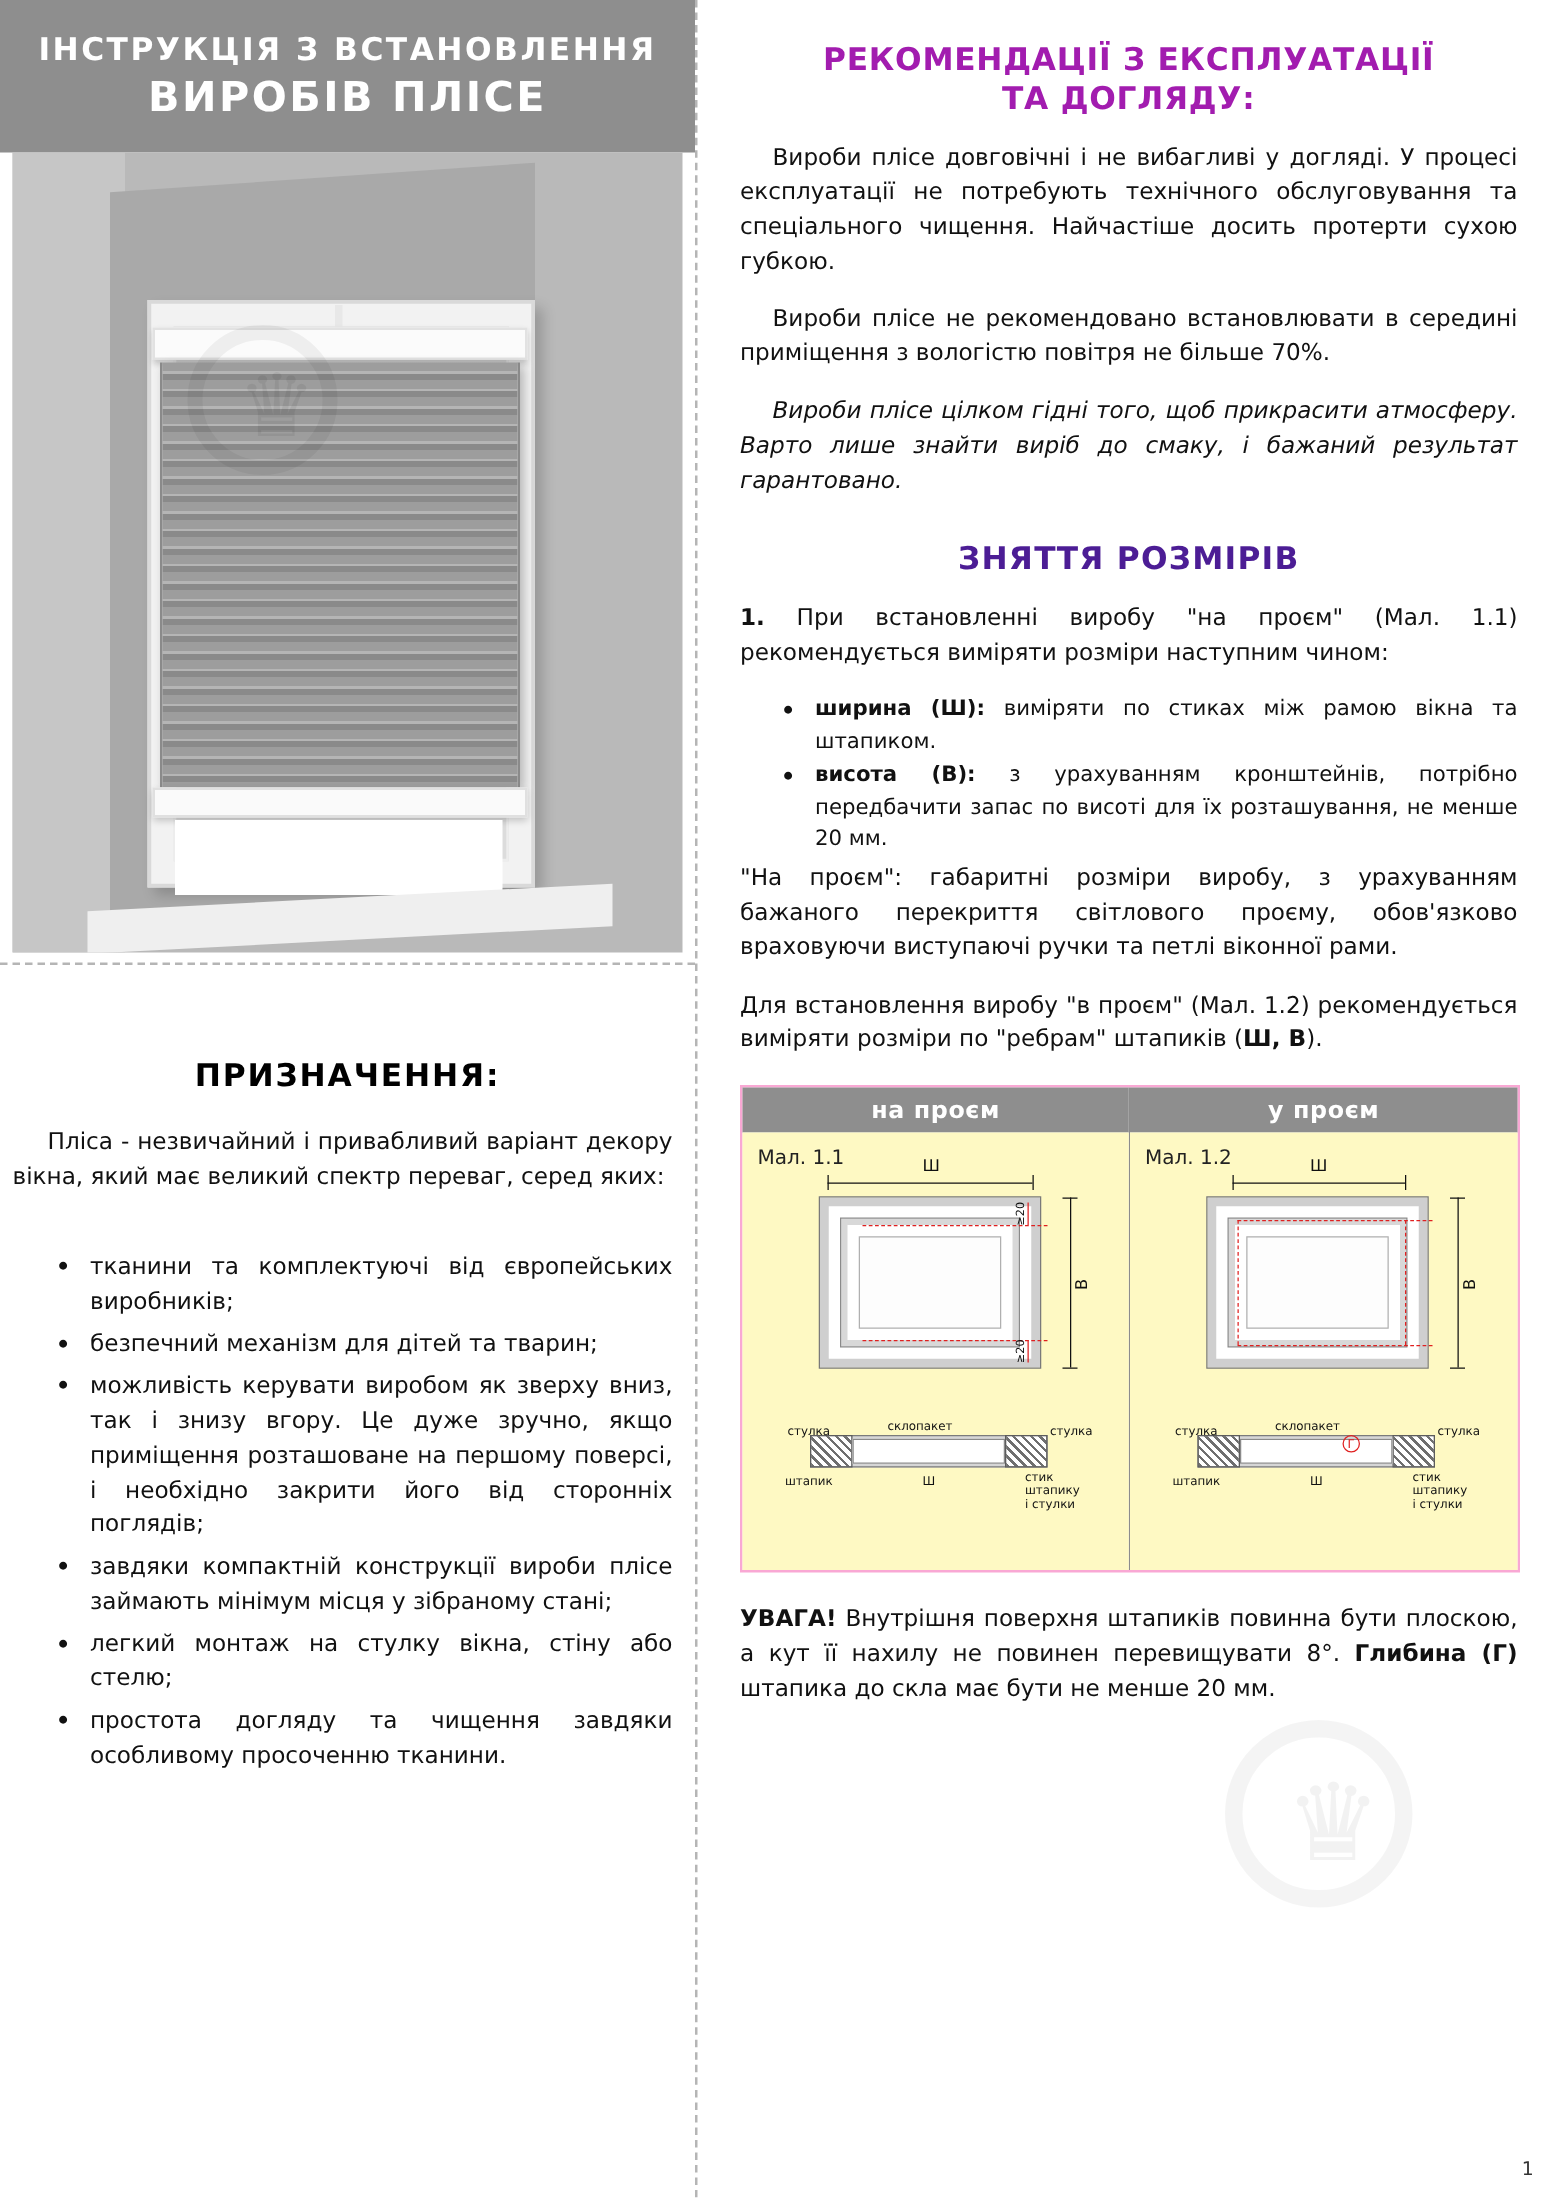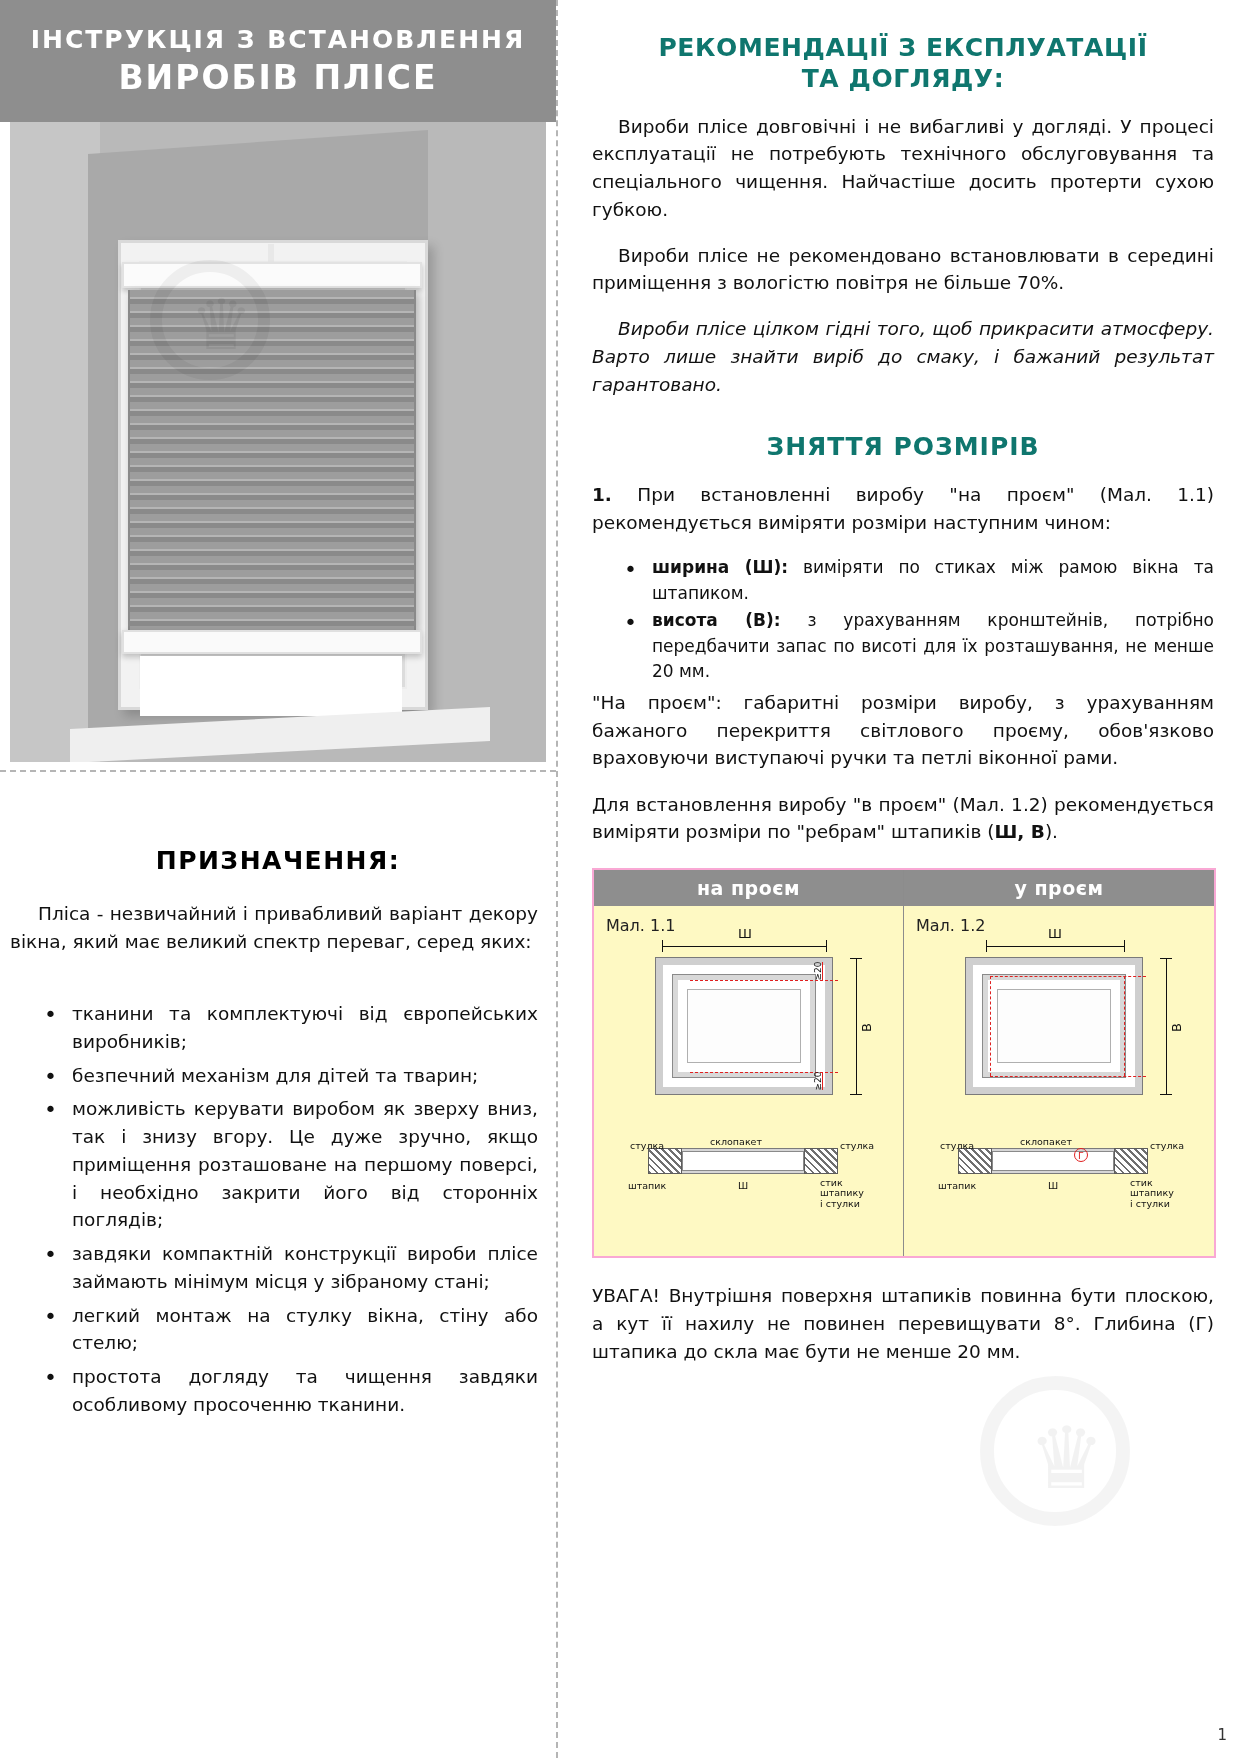--- a/index.html
+++ b/index.html
@@ -110,31 +110,31 @@
     border-top:2px dashed #b5b5b5;
   }
 
   
   .right-col {
     position:absolute; left:578px; top:0; width:648px; height:1758px;
     padding:32px 12px 0 14px;
   }
   .r-title {
     text-align:center; font-size:25px; font-weight:bold; letter-spacing:0.6px;
-    line-height:1.25; color:#0f766e;
+    line-height:1.25; color:#a21caf;
   }
   .r-para {
     font-size:18.5px; line-height:1.5; text-align:justify; color:#111;
     margin:18px 0 0 0;
   }
   .r-para.indent { text-indent:26px; }
   .r-para.italic { font-style:italic; }
   .sec-title {
     text-align:center; font-size:25px; font-weight:bold; letter-spacing:1px;
-    margin-top:34px; color:#0f766e;
+    margin-top:34px; color:#4c1d95;
   }
   .num-para { font-size:18.5px; line-height:1.5; text-align:justify; margin-top:20px; color:#111;}
   .r-bullets { margin-top:4px; font-size:17px; line-height:1.5; color:#111;}
   .r-bullets ul { margin:0; padding:0; list-style:none; }
   .r-bullets li { position:relative; padding-left:60px; text-align:justify; margin-bottom:2px;}
   .r-bullets li::before { content:"\2022"; position:absolute; left:32px; top:-2px; font-size:22px; }
   .r-after { font-size:18.5px; line-height:1.5; text-align:justify; margin-top:4px; color:#111;}
 
   
   .figs {
@@ -186,21 +186,21 @@
   .sc-hatch-r {
     position:absolute; left:190px; top:14px; width:34px; height:26px;
     background: repeating-linear-gradient(45deg,#6f6f6f 0 2px, #ffffff 2px 5px);
     border:1px solid #5d5d5d;
   }
   .sc-glass { position:absolute; left:68px; top:17px; width:122px; height:20px; background:#fff; border:1px solid #8a8a8a;}
 
   .warn {
     margin-top:24px; font-size:18.5px; line-height:1.5; text-align:justify; color:#111;
   }
-  .warn b { font-weight:normal; }
+  .warn b { font-weight:bold; }
 
   .pagenum {
     position:absolute; right:18px; bottom:14px; font-size:15px; color:#333;
   }
   .bigwm {
     position:absolute; right:96px; bottom:232px;
     width:150px; height:150px; border-radius:50%;
     border:14px solid rgba(0,0,0,0.045);
   }
   .bigwm span {

